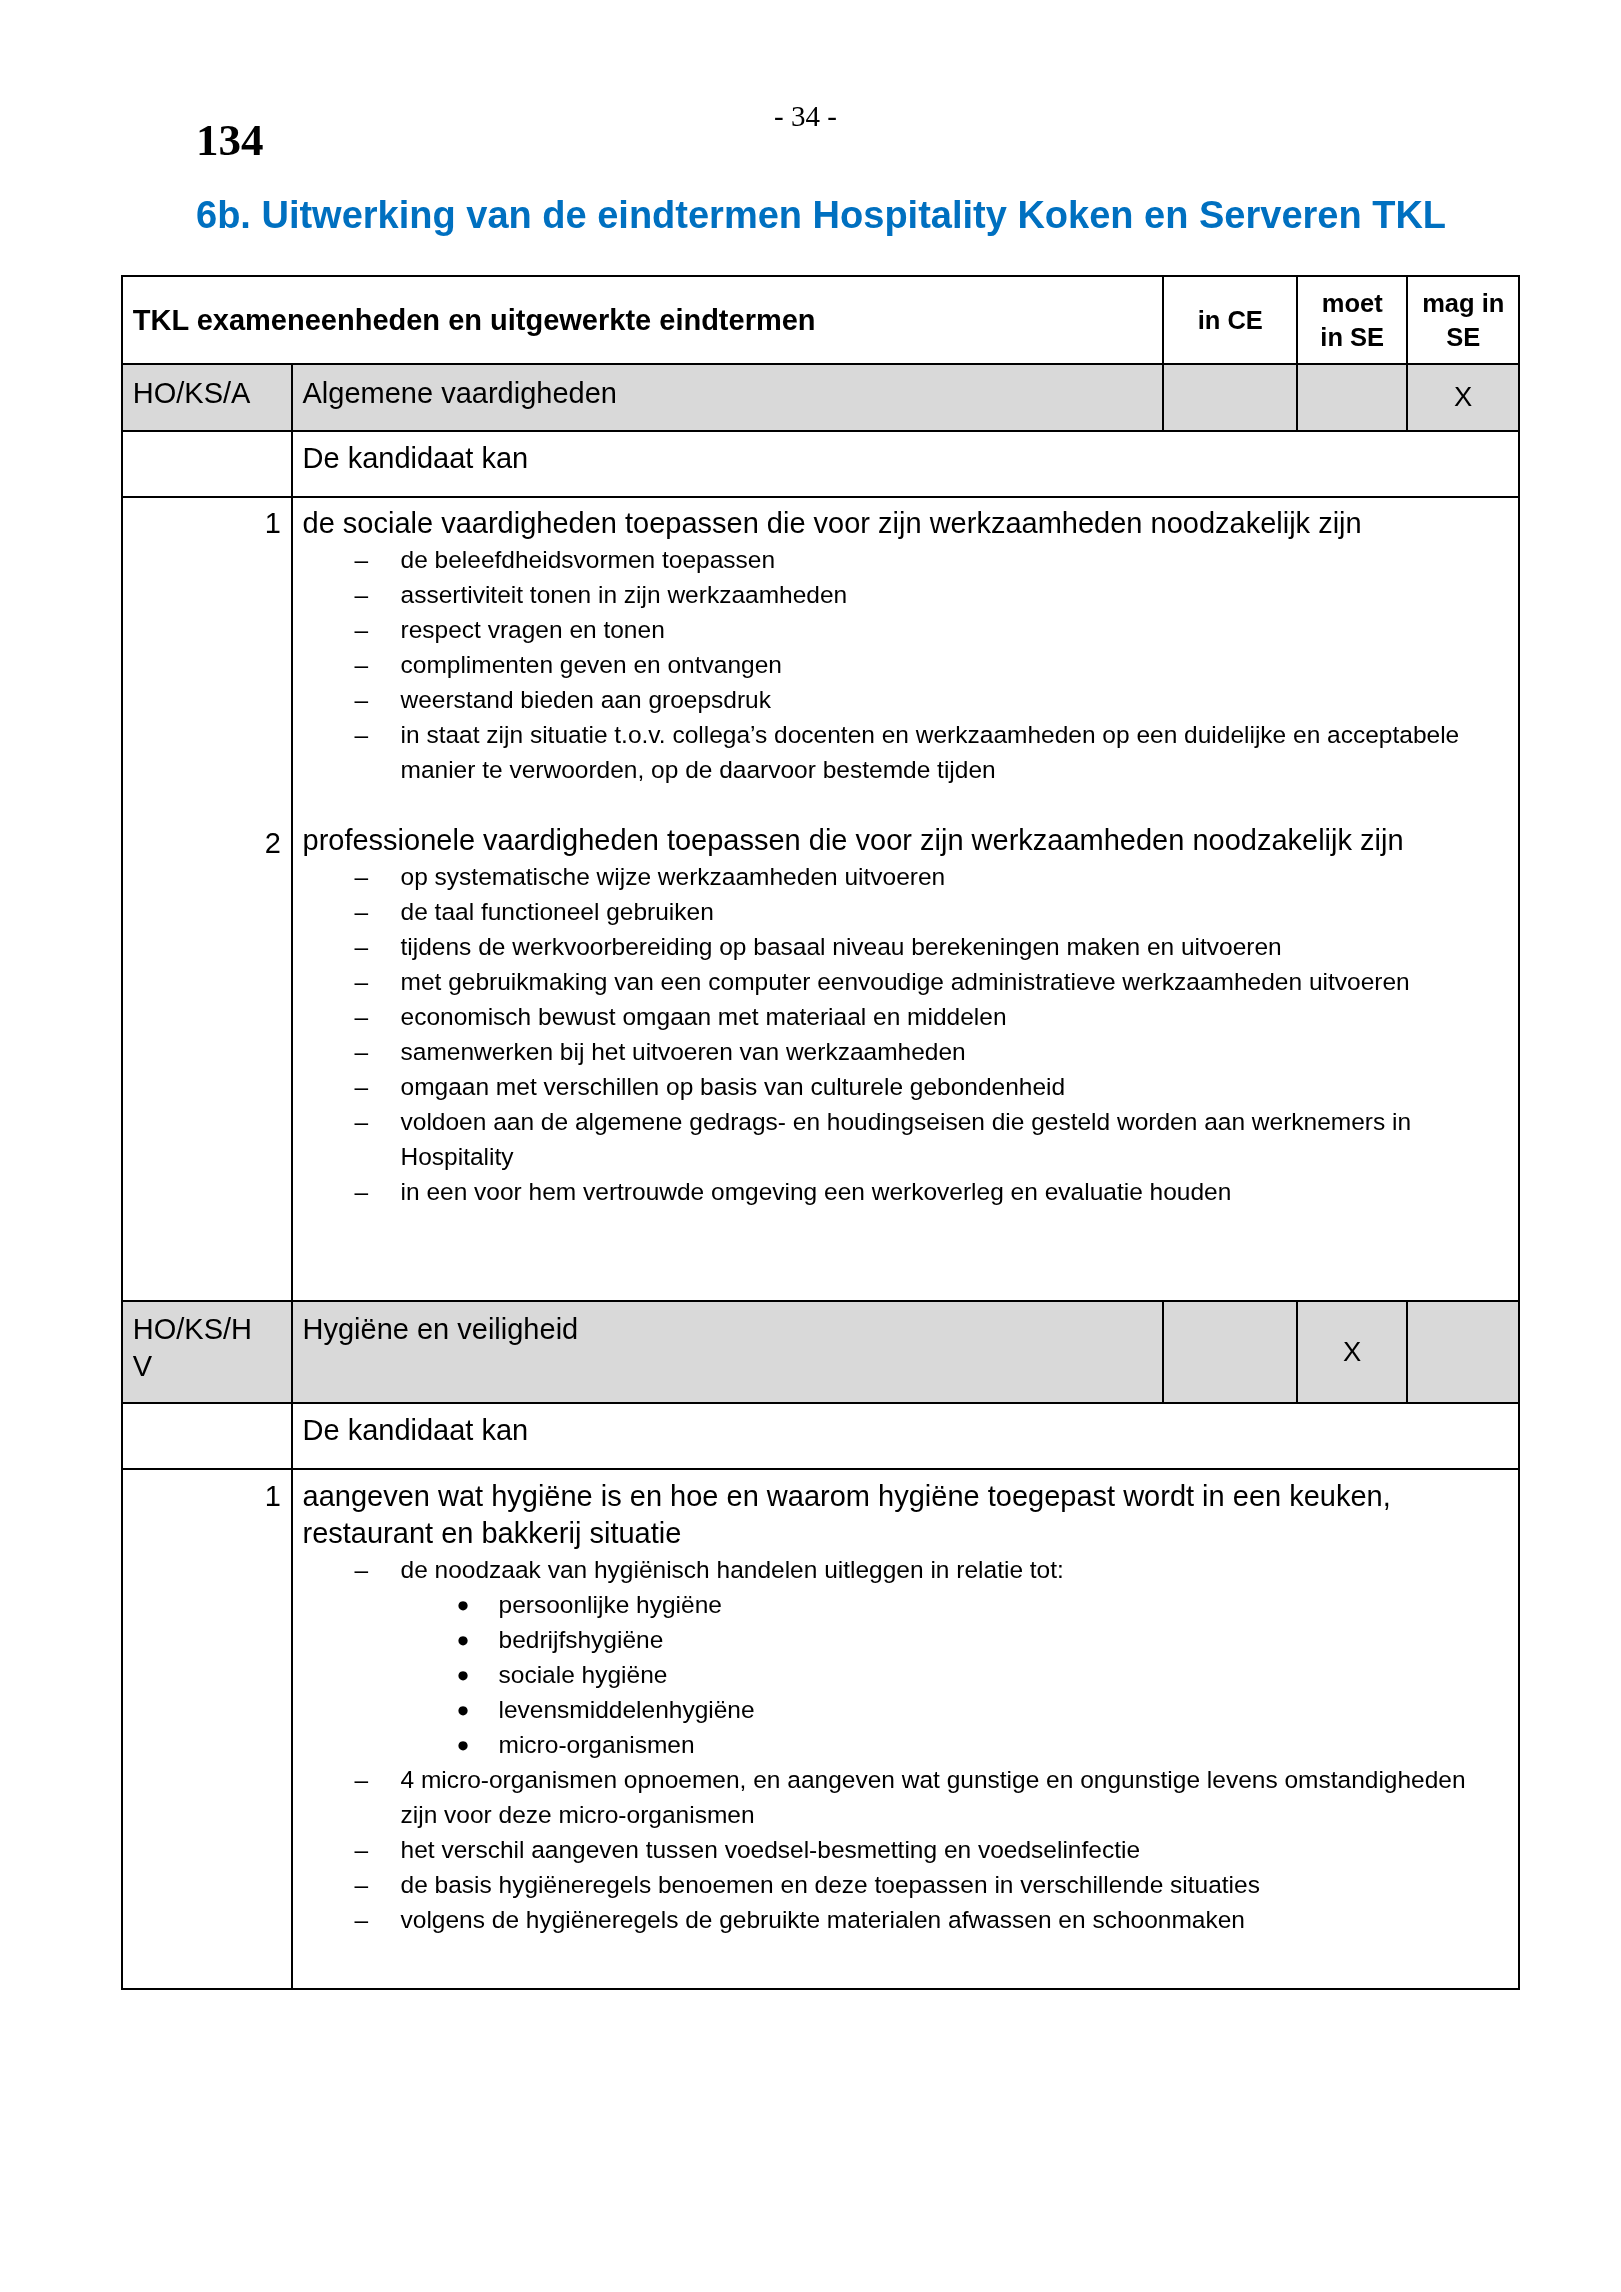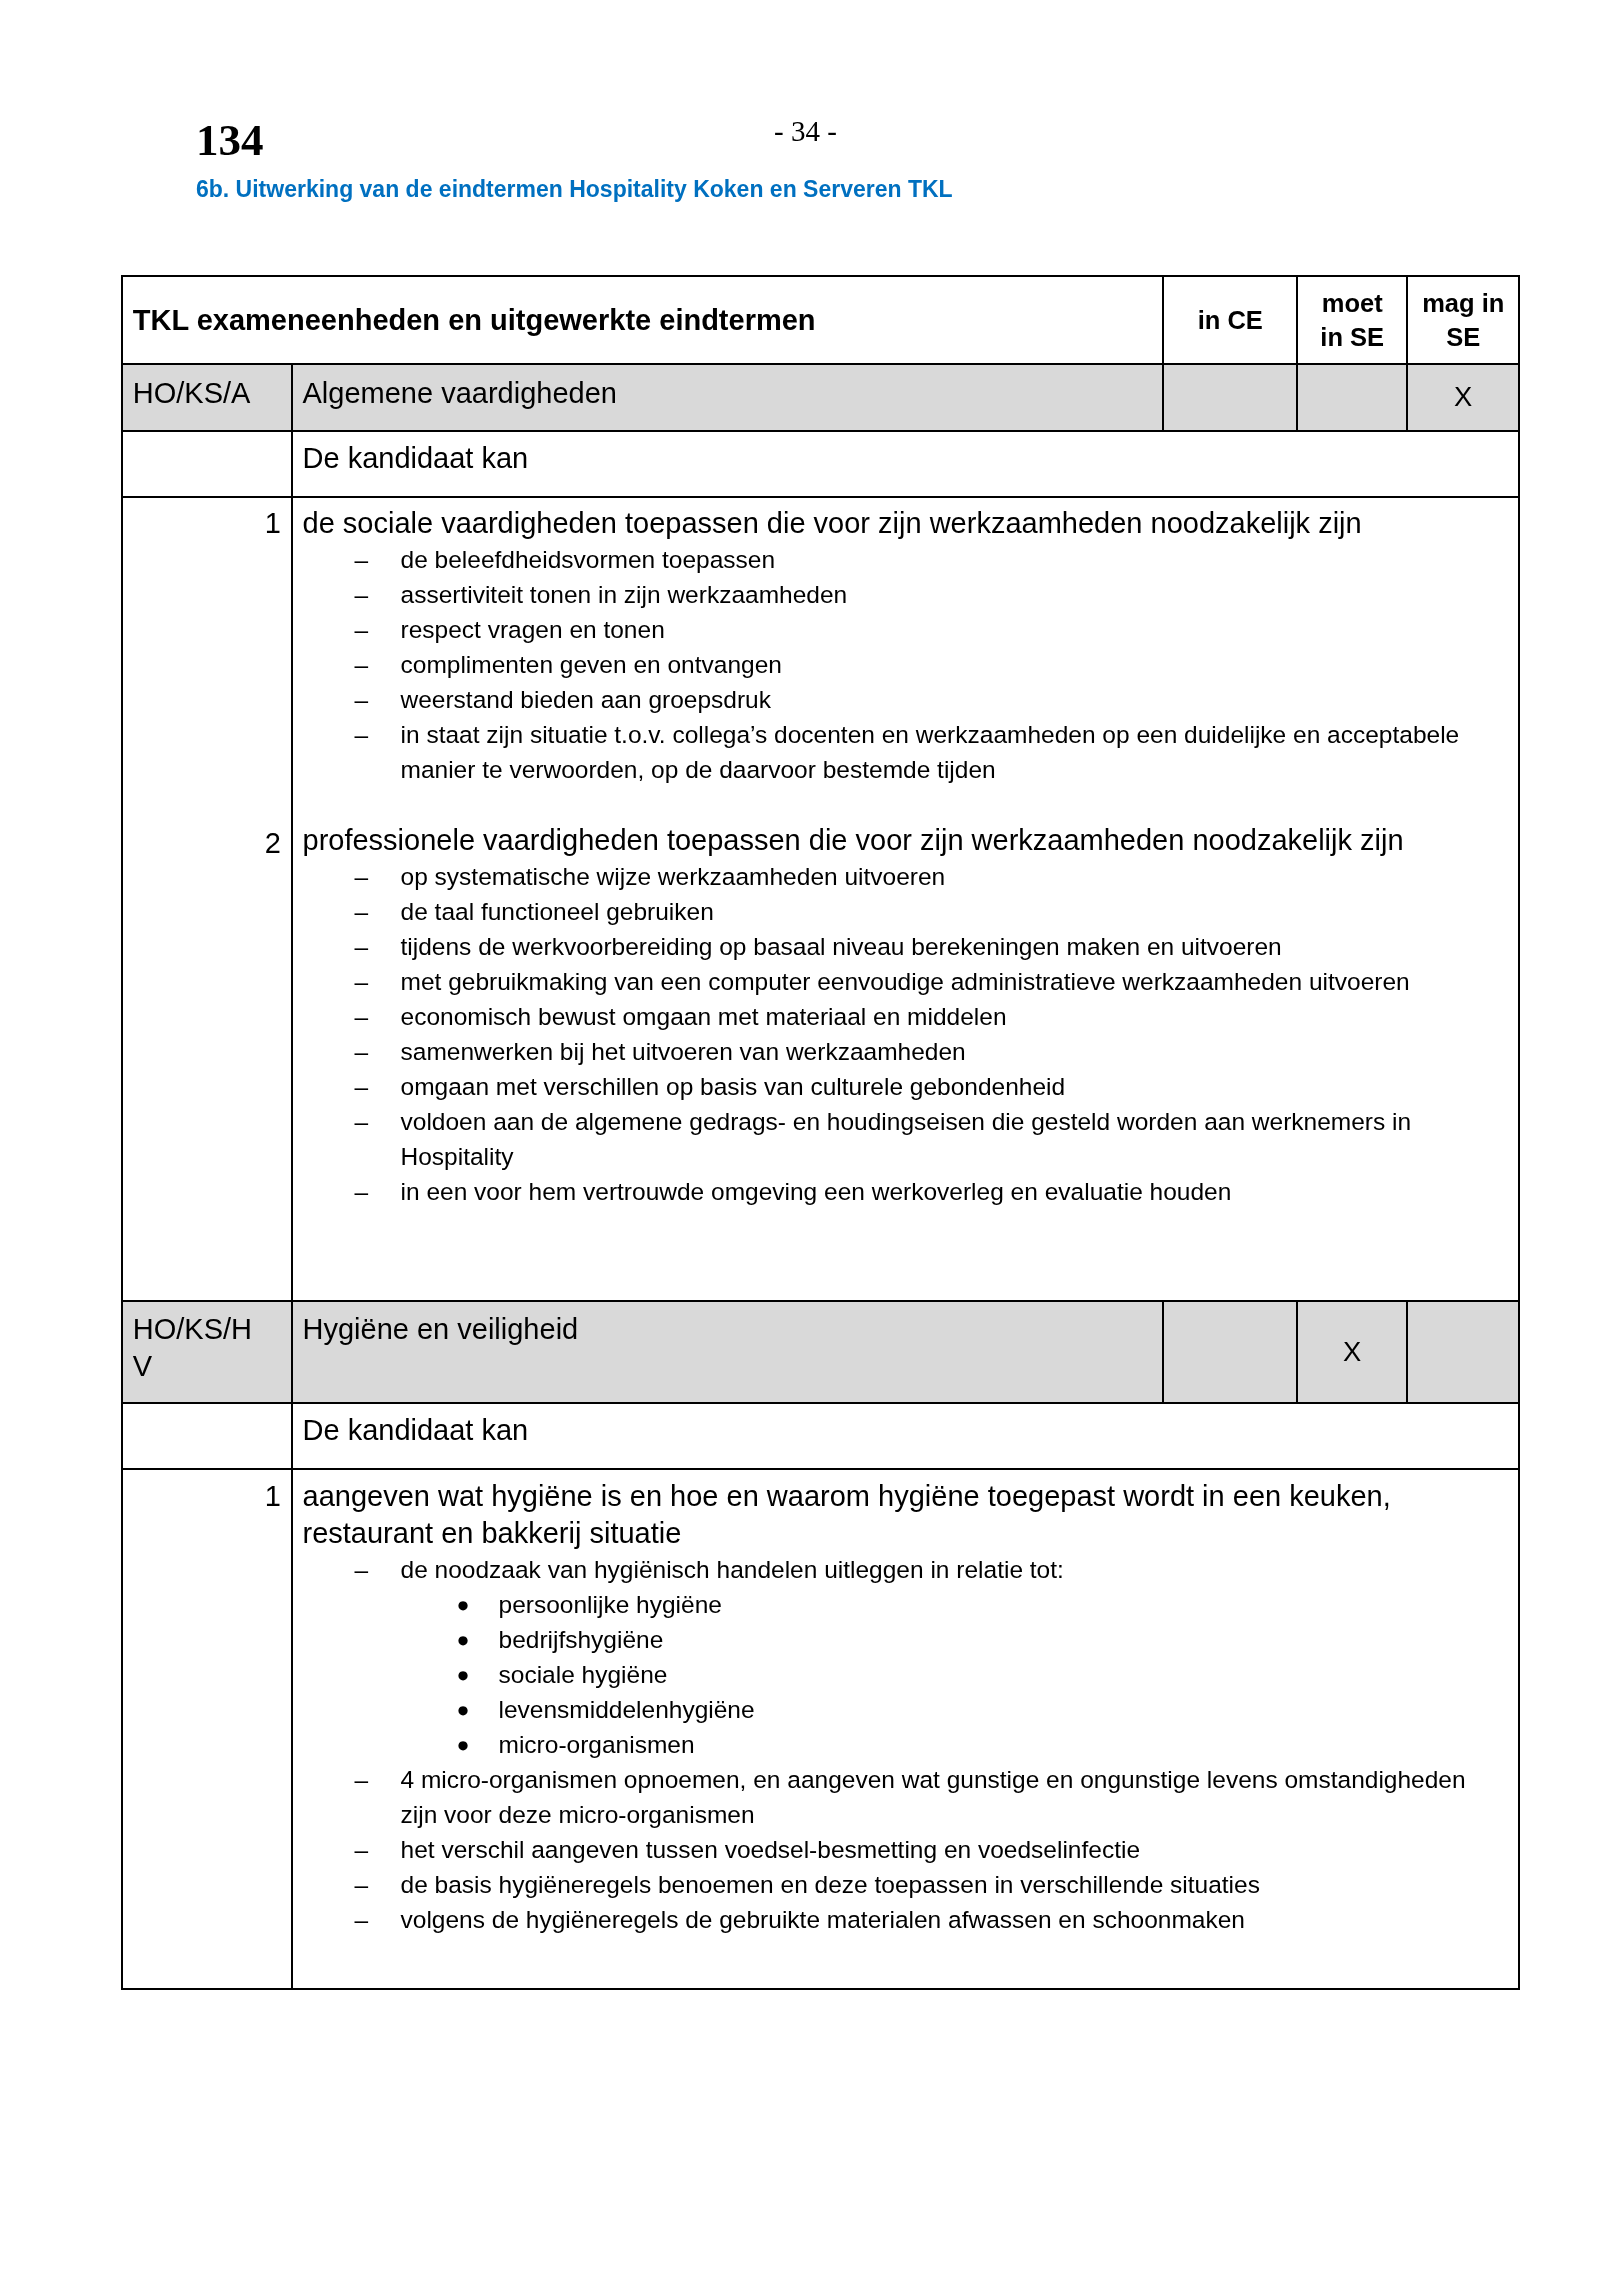--- a/index.html
+++ b/index.html
@@ -5,26 +5,26 @@
     html, body { margin: 0; padding: 0; background: #ffffff; }
     body {
       width: 1621px; height: 2293px; position: relative; overflow: hidden;
       font-family: "Liberation Sans", sans-serif; color: #000;
     }
     .page-num-left {
       position: absolute; left: 196px; top: 114px;
       font-family: Liberation Serif, serif; font-weight: bold; font-size: 45px;
     }
     .page-num-center {
-      position: absolute; left: 774px; top: 115px;
+      position: absolute; left: 774px; top: 100px;
       font-family: "Liberation Serif", serif; font-size: 29px;
     }
     .section-title {
-      position: absolute; left: 196px; top: 176px;
-      font-size: 23px; font-weight: bold; color: #0070C0;
+      position: absolute; left: 196px; top: 194px;
+      font-size: 38px; font-weight: bold; color: #0070C0;
     }
     .tbl {
       position: absolute; left: 121px; top: 275px; width: 1399px;
       border-collapse: collapse; table-layout: fixed;
     }
     .tbl td, .tbl th {
       border: 2px solid #000; padding: 0; vertical-align: top;
     }
     .col-code { width: 169px; }
     .col-desc { width: 868px; }

